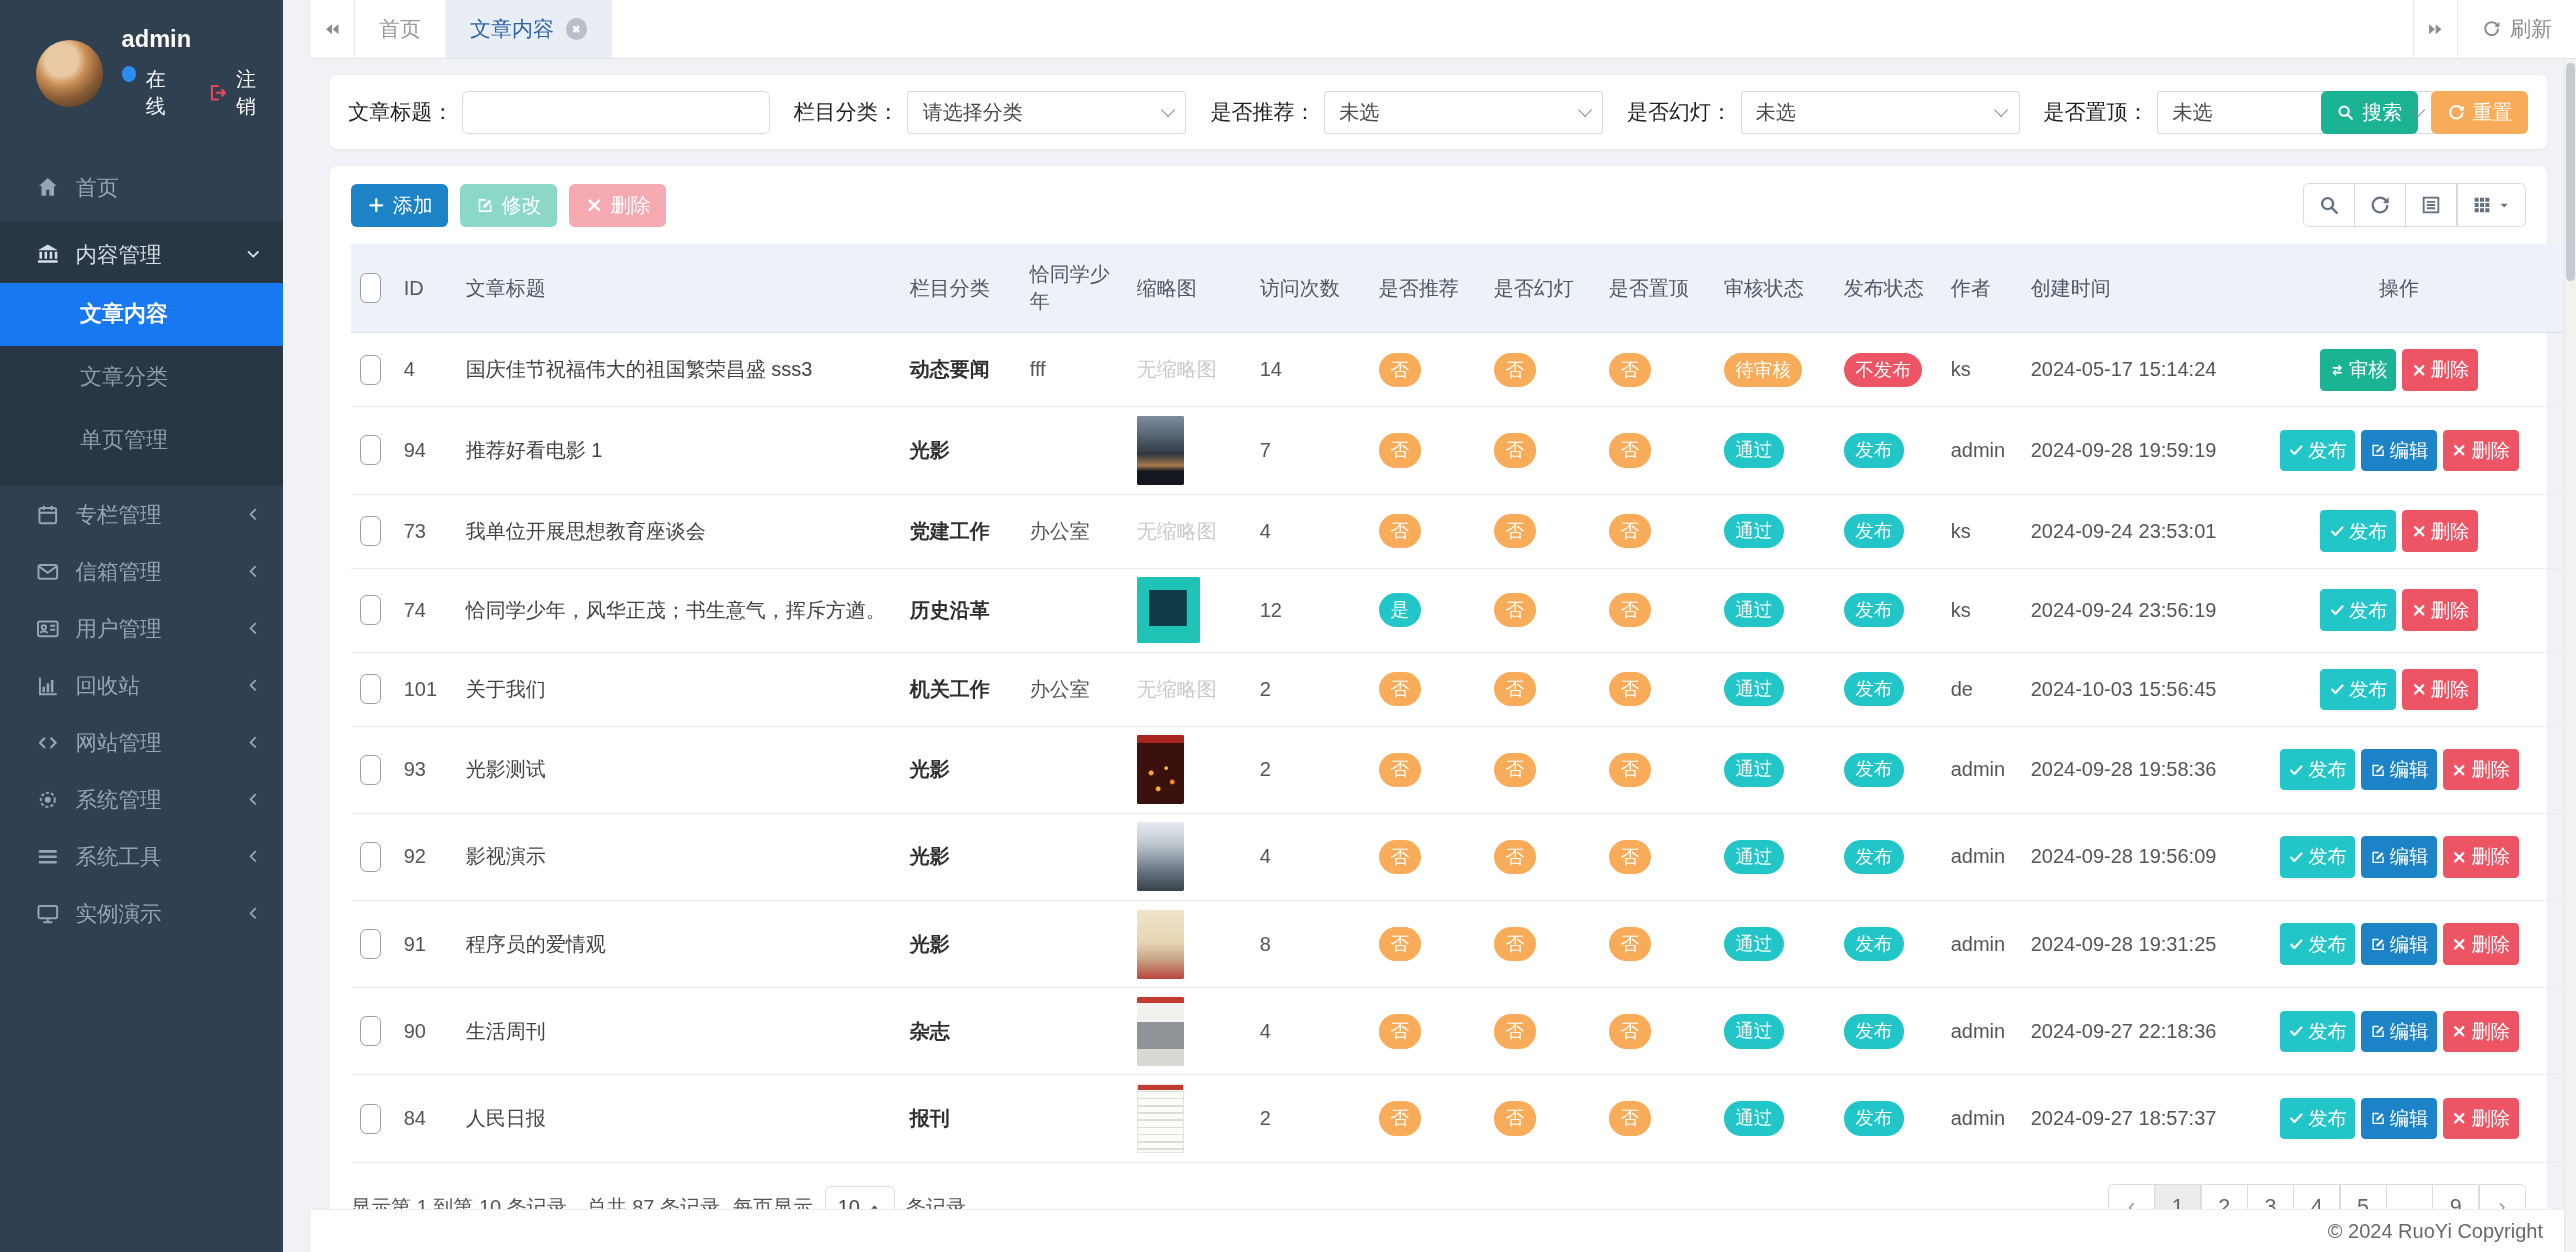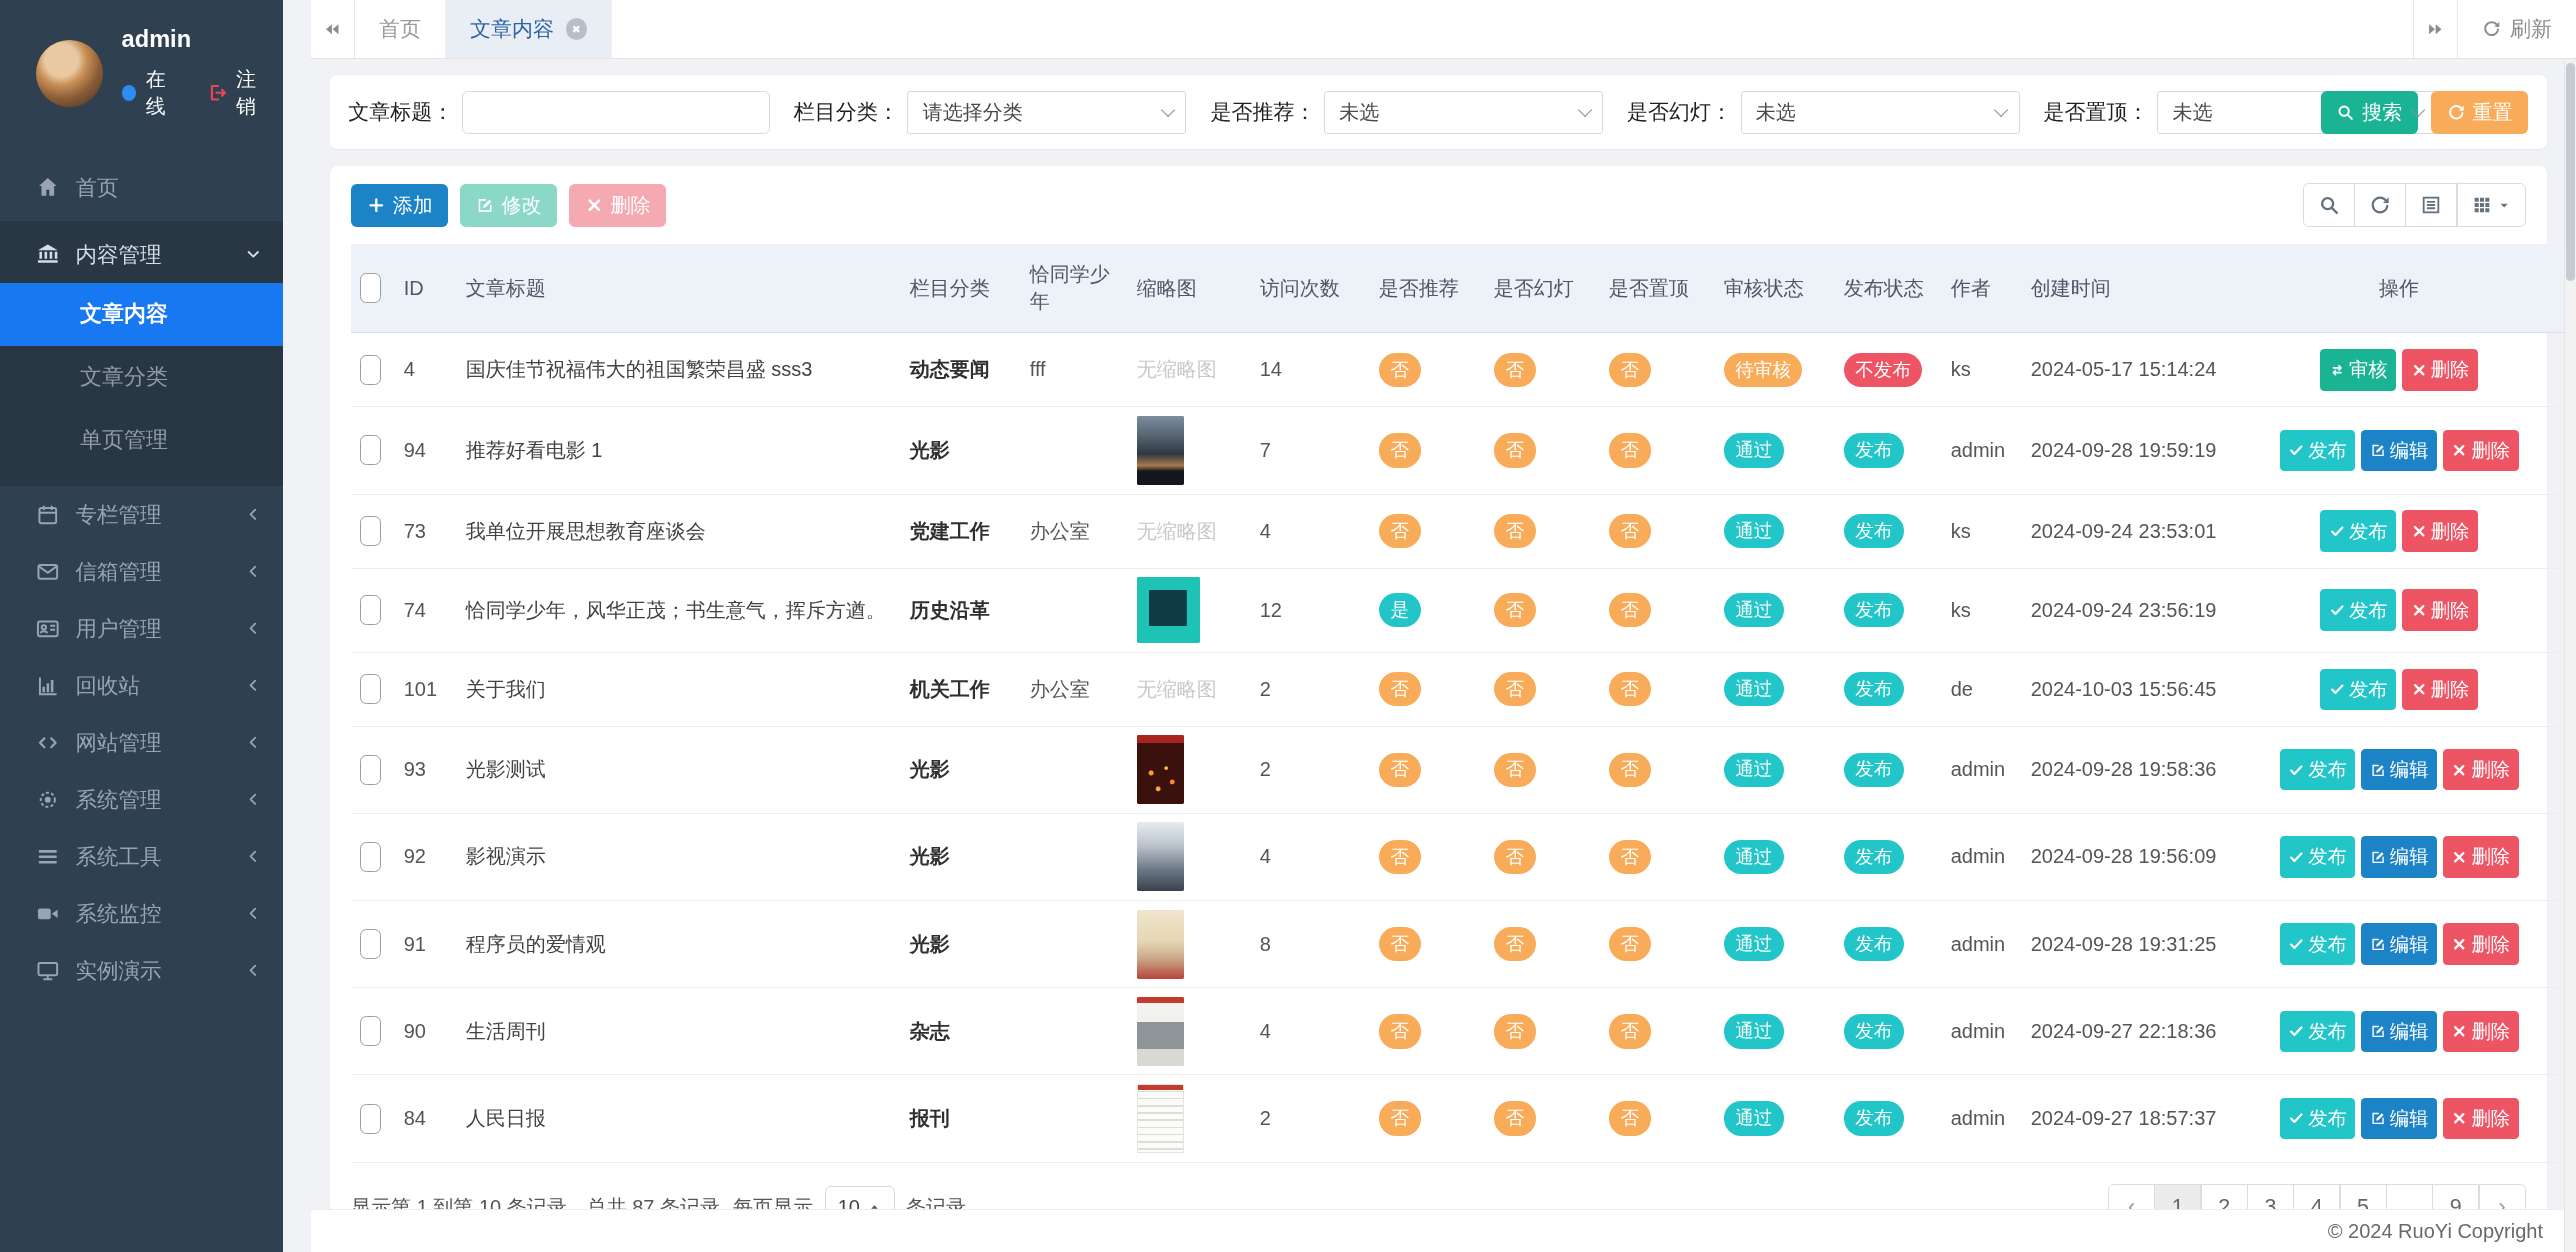--- a/index.html
+++ b/index.html
@@ -6,21 +6,21 @@
   html,body { width:2576px; height:1253px; overflow:hidden; font-family:"Liberation Sans","DejaVu Sans",sans-serif; }
   .app { display:flex; width:2576px; height:1253px; background:#f0f2f5;gap:28px; }
 
   
   .sidebar { width:283px; min-width:283px; background:#2f4050; color:#9aa5b5; display:flex; flex-direction:column; }
   .user-panel { display:flex; align-items:center; padding:26px 14.3px 20px 36px; }
   .avatar { width:67px; height:67px; border-radius:50%; flex:none;
             background:radial-gradient(circle at 38% 30%, #e8c9a4 0 26%, #c98f55 40%, #8a5c36 62%, #3a2c1e 100%); }
   .user-info { margin-left:18.6px; }
   .user-name { color:#fff; font-size:23.6px; font-weight:bold; }
-  .user-status { display:flex; align-items:center; margin-top:13px; font-size:20px; color:#f2f5f9; }
+  .user-status { display:flex; margin-top:13px; font-size:20px; color:#f2f5f9; }
   .status-dot { width:15.8px; height:15.8px; border-radius:50%; background:#2d8cf0; margin-right:10px; }
   .logout { display:inline-flex; align-items:center; margin-left:26px; color:#fff; cursor:pointer; }
   .logout .ic { color:#e8445a; margin-right:7.2px; }
   .menu { margin-top:18.6px; }
   .menu-item { display:flex; align-items:center; height:57px; padding:0 20px 0 36px; font-size:21.5px; color:#98a3b3; cursor:pointer; }
   .menu-item.home { margin-bottom:2.9px; }
   .menu-label { margin-left:15.8px; flex:1; }
   .ic { display:inline-flex; }
   .ic svg { width:21.5px; height:21.5px; display:block; }
   .menu-item .ic svg { width:23.6px; height:23.6px; }
@@ -259,34 +259,20 @@
             </svg>
           </span>
         </div>
         <div class="menu-item">
           <span class="ic">
             <svg viewBox="0 0 24 24" fill="none" stroke="currentColor" stroke-width="2.6" stroke-linecap="round">
               <path d="M4 6.5h16M4 12h16M4 17.5h16"></path>
             </svg>
           </span>
           <span class="menu-label">系统工具</span>
-          <span class="ic chev">
-            <svg viewBox="0 0 24 24" fill="none" stroke="currentColor" stroke-width="2.4" stroke-linecap="round" stroke-linejoin="round">
-              <path d="M14.5 6l-6 6 6 6"></path>
-            </svg>
-          </span>
-        </div>
-        <div class="menu-item">
-          <span class="ic">
-            <svg viewBox="0 0 24 24">
-              <rect x="2" y="6.5" width="13" height="11" rx="2" fill="currentColor"></rect>
-              <path fill="currentColor" d="M16 12l6-4.2v8.4z"></path>
-            </svg>
-          </span>
-          <span class="menu-label">系统监控</span>
           <span class="ic chev">
             <svg viewBox="0 0 24 24" fill="none" stroke="currentColor" stroke-width="2.4" stroke-linecap="round" stroke-linejoin="round">
               <path d="M14.5 6l-6 6 6 6"></path>
             </svg>
           </span>
         </div>
         <div class="menu-item">
           <span class="ic">
             <svg viewBox="0 0 24 24" fill="none" stroke="currentColor" stroke-width="2">
               <rect x="2.5" y="4" width="19" height="12.5" rx="1.5"></rect>

